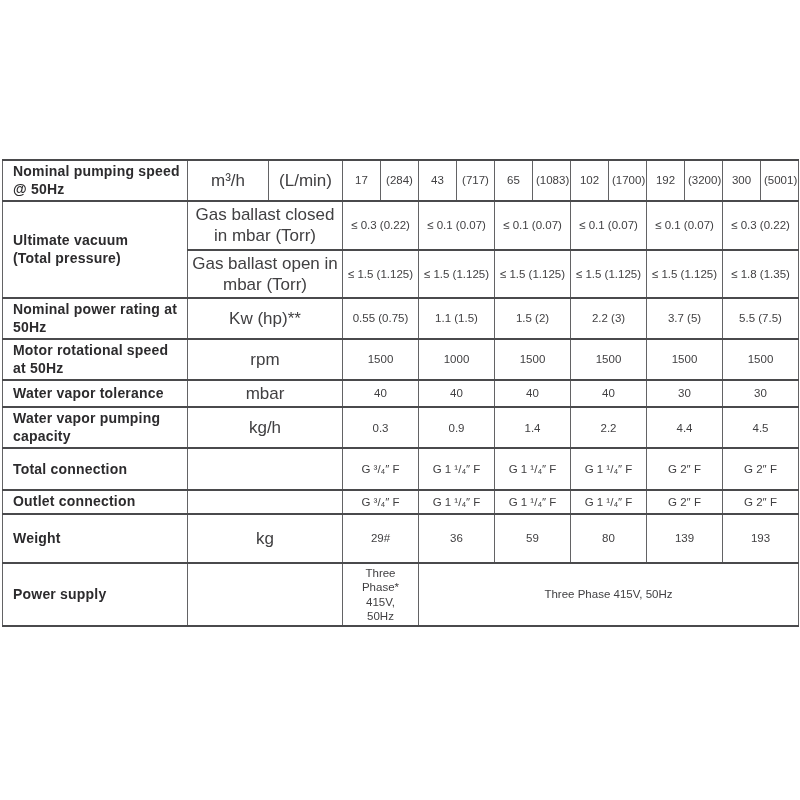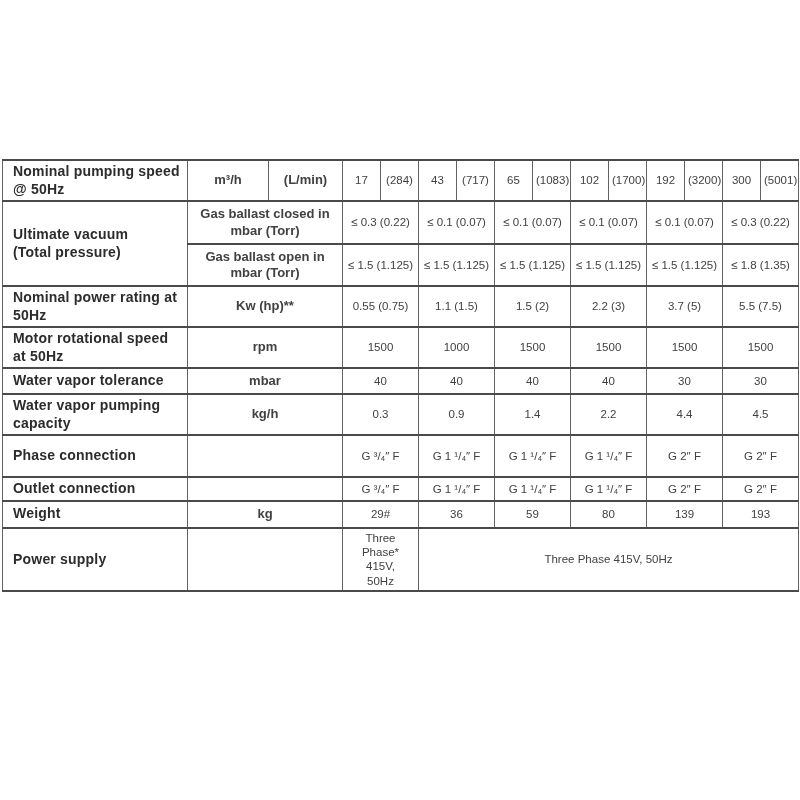--- a/index.html
+++ b/index.html
@@ -42,35 +42,34 @@
   }
   table.spec td.lbl {
     text-align: left;
     padding-left: 10px;
     font-weight: bold;
     font-size: 14px;
     letter-spacing: 0.2px;
     color: #2c2b2d;
   }
   table.spec td.unit {
-    font-size: 13px;
+    font-size: 17px;
     color: #414042;
-    font-weight: bold;
   }
   .line { display: block; }
   tr.r1  { height: 32px; }
   tr.r2  { height: 43px; }
   tr.r3  { height: 42px; }
   tr.r4  { height: 32px; }
   tr.r5  { height: 41px; margin-top: 20px; }
   tr.r6  { height: 26px; }
   tr.r7  { height: 40px; }
   tr.r8  { height: 42px; }
   tr.r9  { height: 23px; }
-  tr.r10 { height: 27px; }
+  tr.r10 { height: 49px; }
   tr.r11 { height: 39px; }
 </style>
 </head>
 <body>
 
 <div class="sheet">
   <table class="spec">
     <colgroup>
       <col style="width:185px">
       <col style="width:81px">
@@ -170,21 +169,21 @@
         <td class="unit" colspan="2">kg/h</td>
         <td colspan="2">0.3</td>
         <td colspan="2">0.9</td>
         <td colspan="2">1.4</td>
         <td colspan="2">2.2</td>
         <td colspan="2">4.4</td>
         <td colspan="2">4.5</td>
       </tr>
 
       <tr class="r8">
-        <td class="lbl">Phase connection</td>
+        <td class="lbl">Total connection</td>
         <td class="unit" colspan="2"></td>
         <td colspan="2">G ³/₄″ F</td>
         <td colspan="2">G 1 ¹/₄″ F</td>
         <td colspan="2">G 1 ¹/₄″ F</td>
         <td colspan="2">G 1 ¹/₄″ F</td>
         <td colspan="2">G 2″ F</td>
         <td colspan="2">G 2″ F</td>
       </tr>
 
       <tr class="r9">

